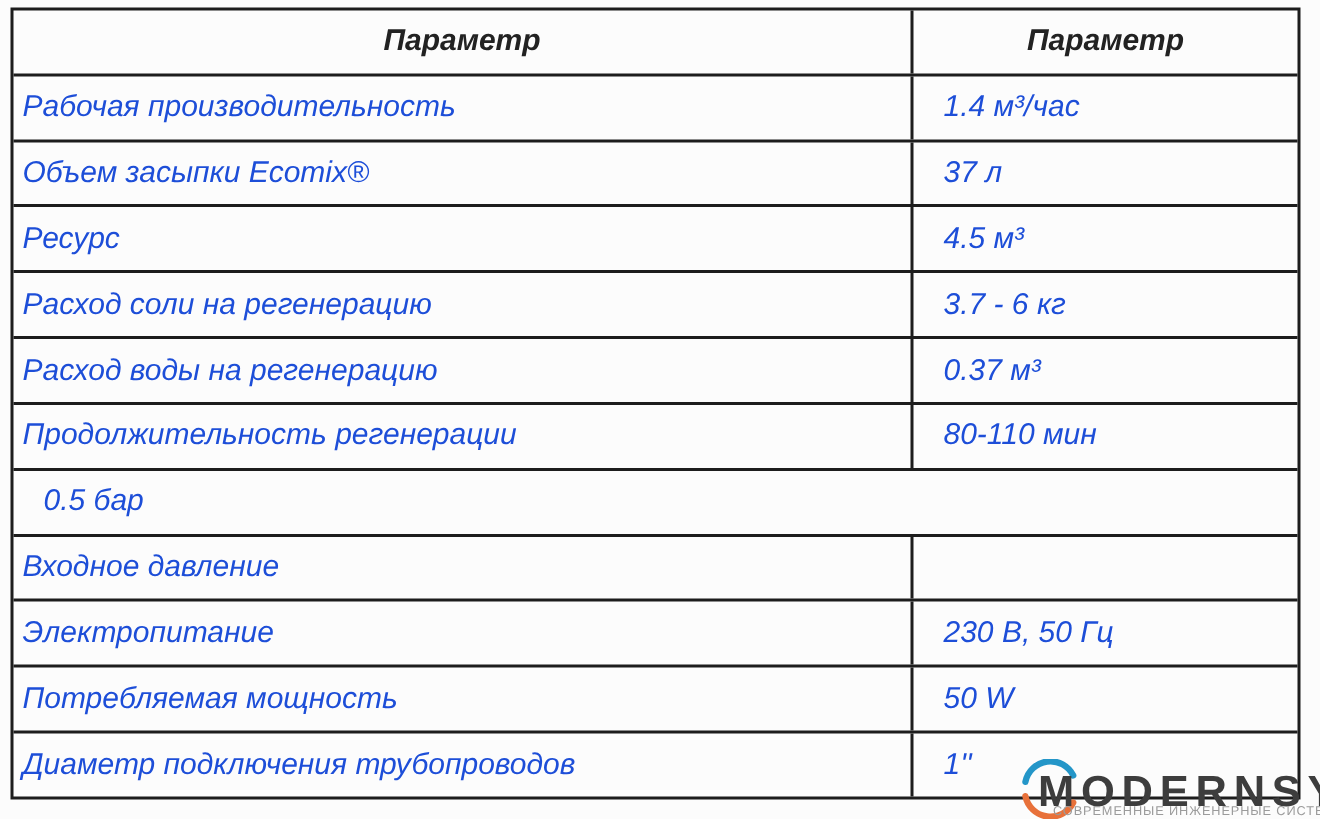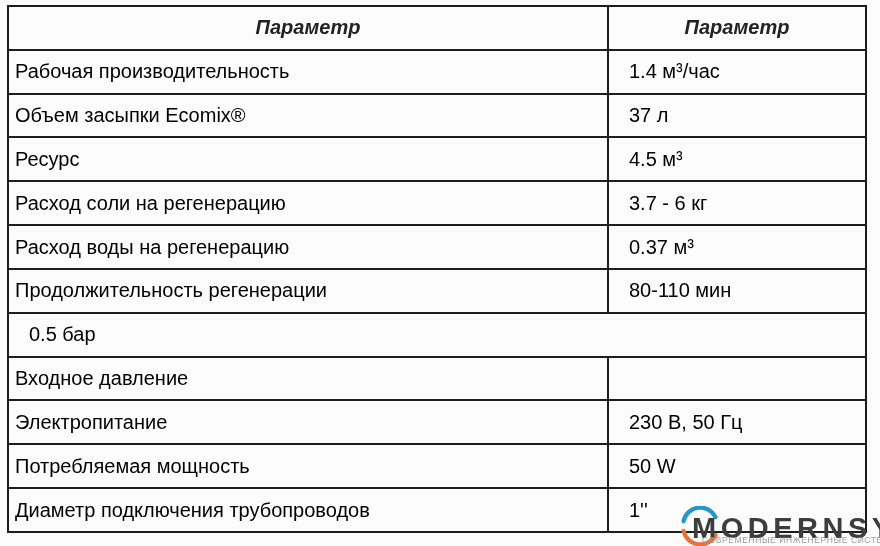--- a/index.html
+++ b/index.html
@@ -26,23 +26,24 @@
     flex: 1;
     display: flex;
     border-top: 2px solid #1d1d1d;
     min-height: 0;
   }
   .row:first-child { border-top: none; }
   .cell {
     display: flex;
     align-items: center;
     font-size: 20px;
-    color: #000000;
+    color: #1d4ed8;
     overflow: hidden;
     white-space: nowrap;
+    font-style: italic;
   }
   .cell.param {
     width: 600px;
     border-right: 2px solid #1d1d1d;
     padding-left: 6px;
   }
   .cell.value {
     flex: 1;
     padding-left: 20px;
   }

